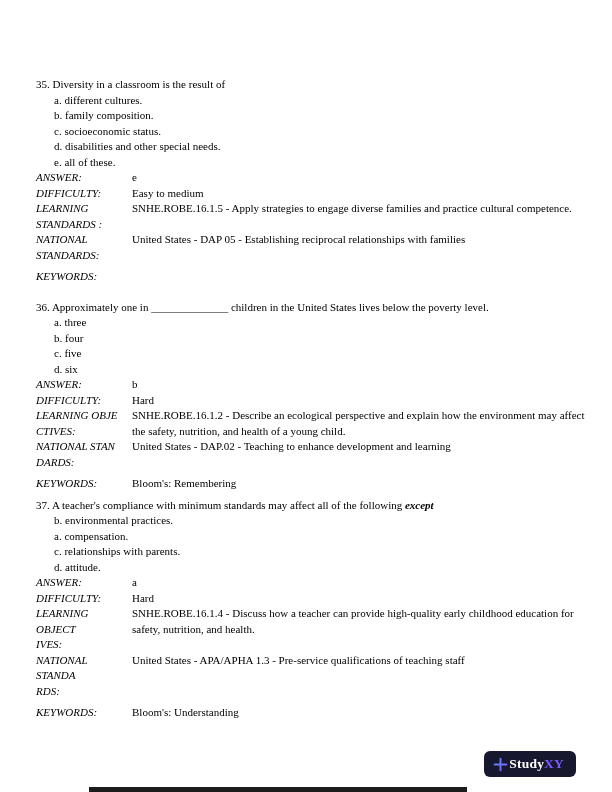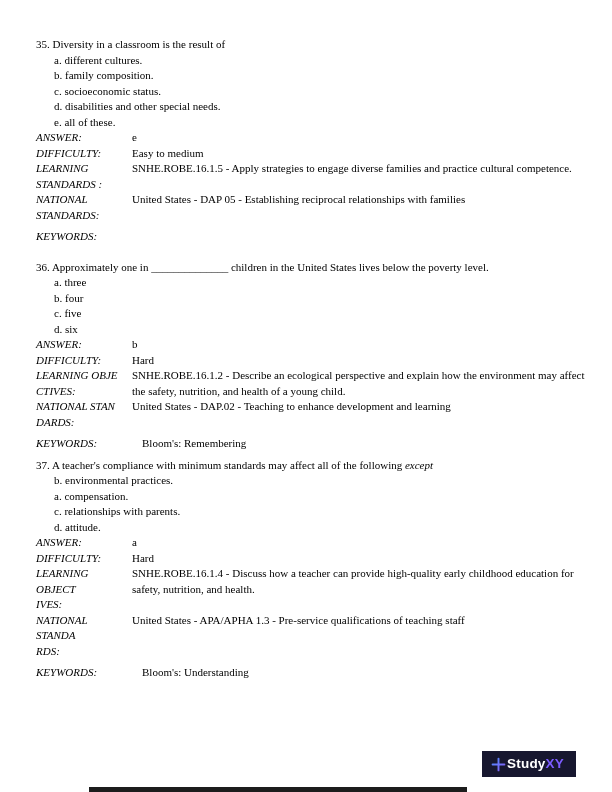--- a/index.html
+++ b/index.html
@@ -8,33 +8,33 @@
     width: 612px;
     height: 792px;
     position: relative;
     overflow: hidden;
     background: var(--page-bg, #ffffff);
     color: var(--text, #000000);
     font-family: "Liberation Serif", "DejaVu Serif", serif;
     font-size: 11px;
     line-height: 15.5px;
   }
-  .page { padding: 37px 24px 0 36px; }
+  .page { padding: 37px 24px 0 36px; margin-top: 40px; }
 
   .question { margin: 0; }
   .q35 { margin-bottom: 15px; }
   .q36 { margin-bottom: 6px; }
 
   .q-text { margin: 0; }
-  .q-text em { font-style: italic; }
+  .q-text em { font-style: italic; font-weight: bold; }
 
   .choice { padding-left: 18px; }
 
   .meta-row { display: flex; align-items: flex-start; }
-  .meta-row.kw { margin-top: 6px; gap: 10px; }
+  .meta-row.kw { margin-top: 6px; }
   .meta-label {
     flex: 0 0 96px;
     font-style: italic;
     white-space: pre-line;
     overflow-wrap: break-word;
     padding-right: 4px;
   }
   .meta-value {
     flex: 1;
     white-space: pre-line;
@@ -43,23 +43,23 @@
   
   .brand {
     position: absolute;
     top: 751px;
     right: 36px;
     height: 26px;
     display: flex;
     align-items: center;
     gap: 1px;
     padding: 0 12px 0 9px;
-    border-radius: 0;
+    border-radius: 6px;
     background: var(--brand-bg, #17172f);
-    font-family: Liberation Sans, sans-serif;
+    font-family: Liberation Serif, serif;
   }
   .brand .word { font-size: 13.5px; letter-spacing: 0.2px; }
   .brand .t1 { color: #ffffff; font-weight: 600; }
   .brand .t2 { color: var(--brand-accent, #7c5cff); font-weight: 700; }
 
   
   .bottom-bar {
     position: absolute;
     left: 89px;
     bottom: 0;

